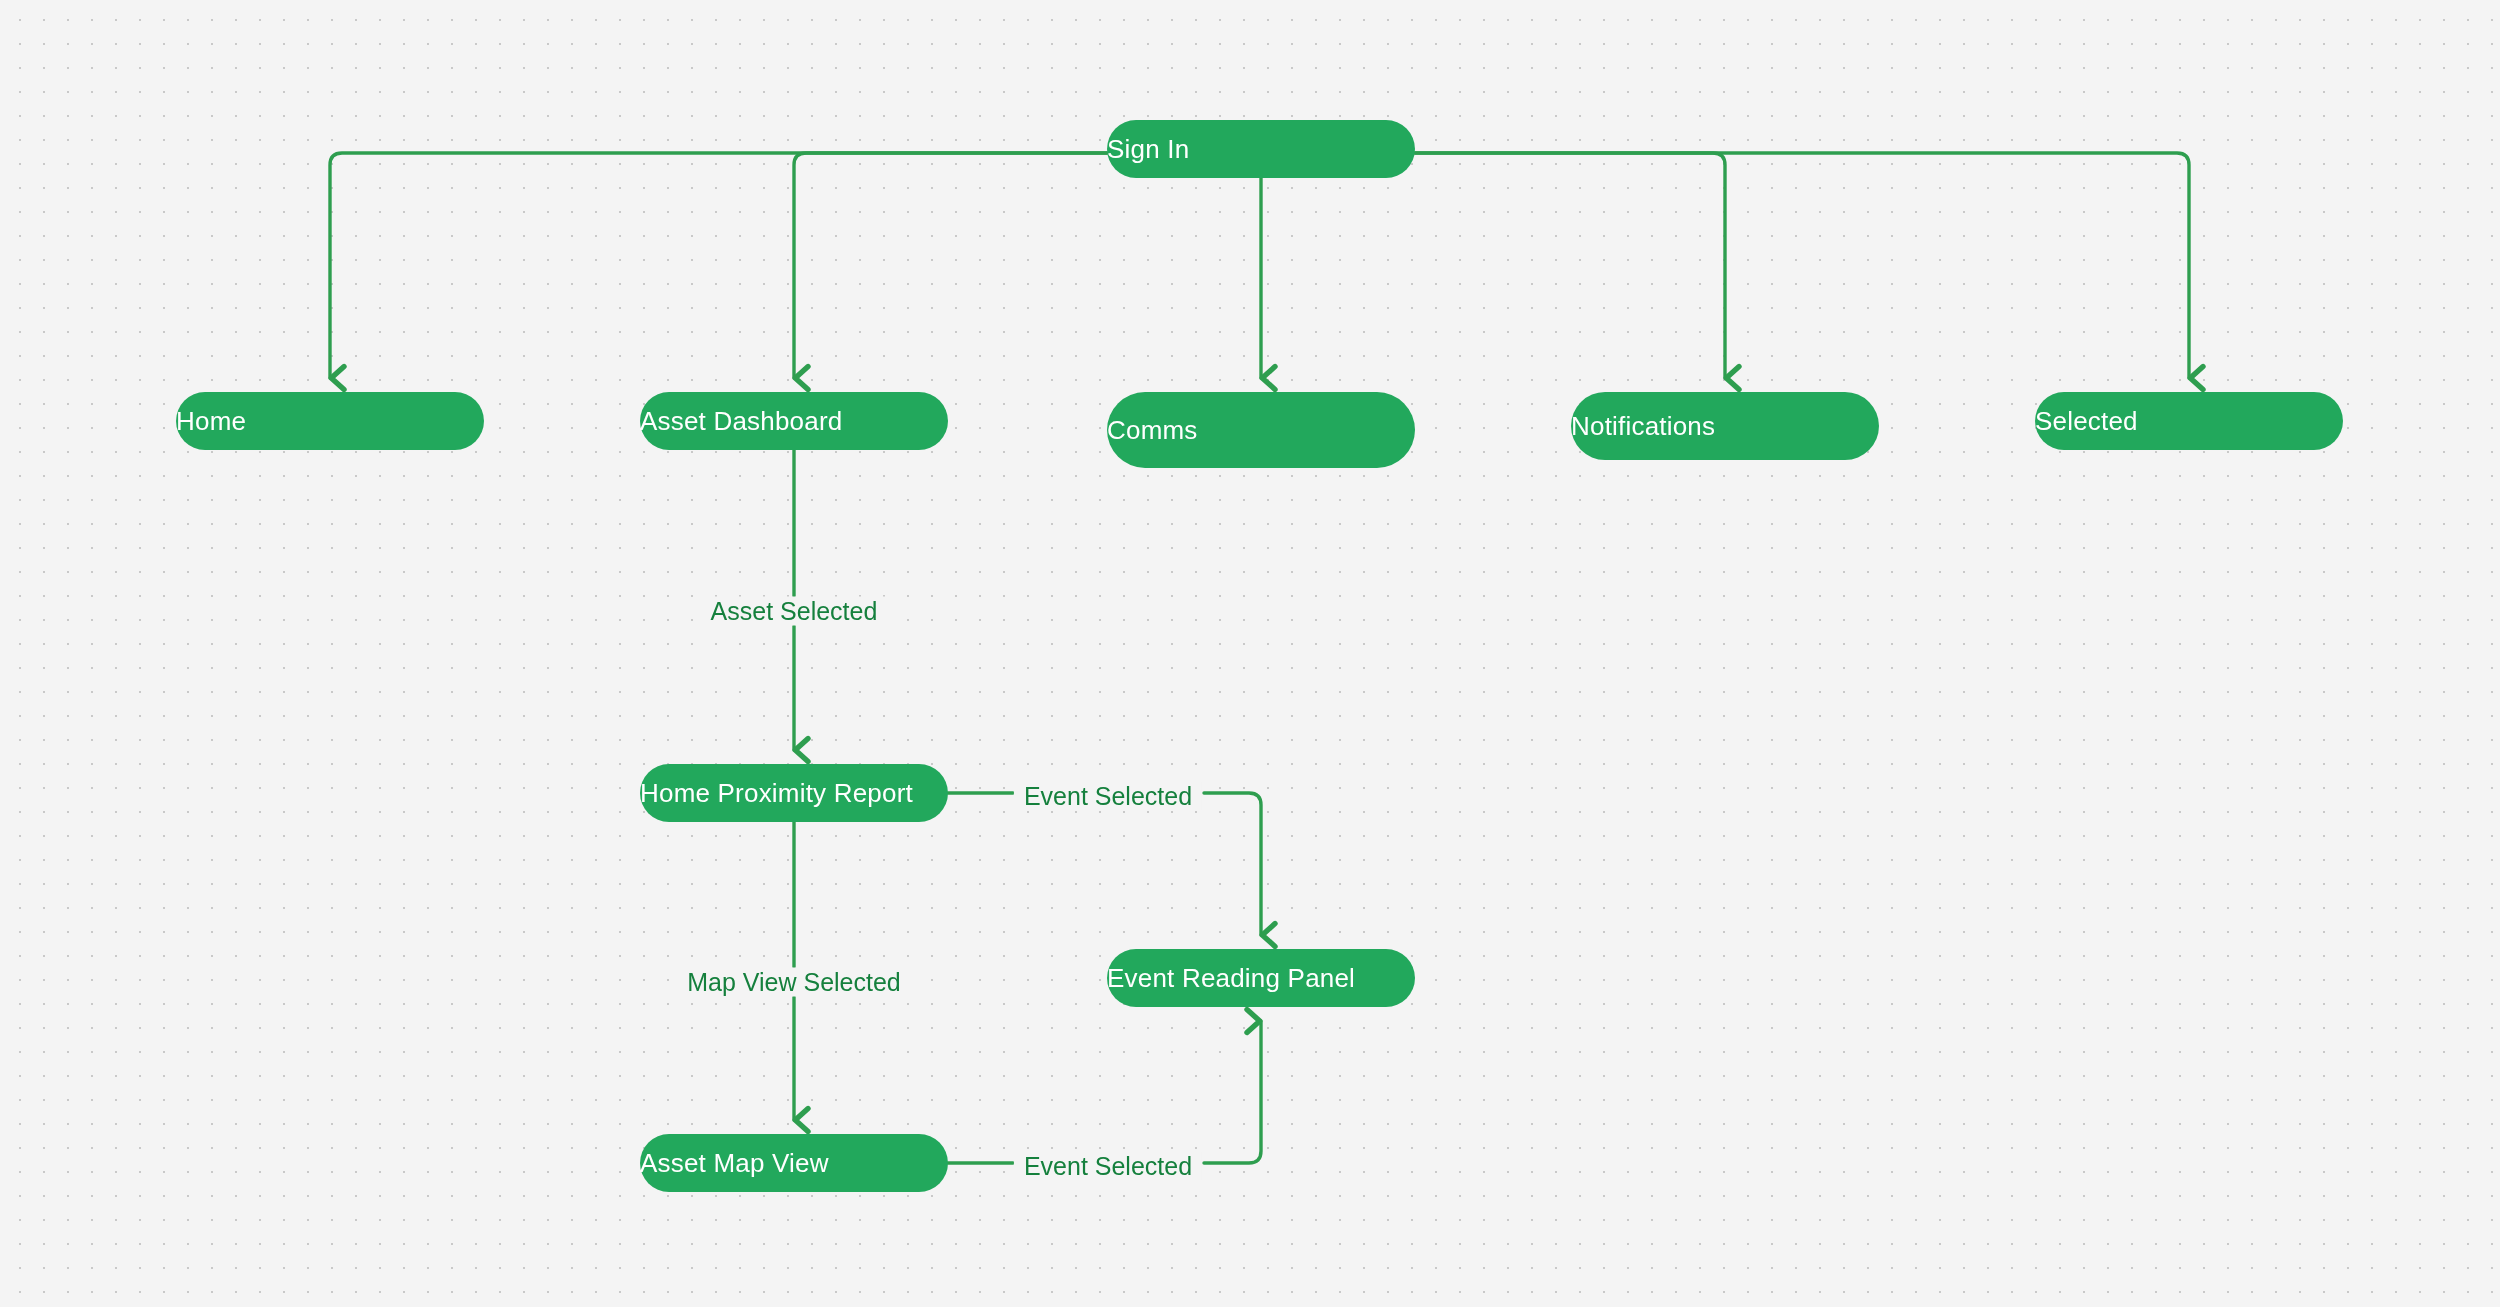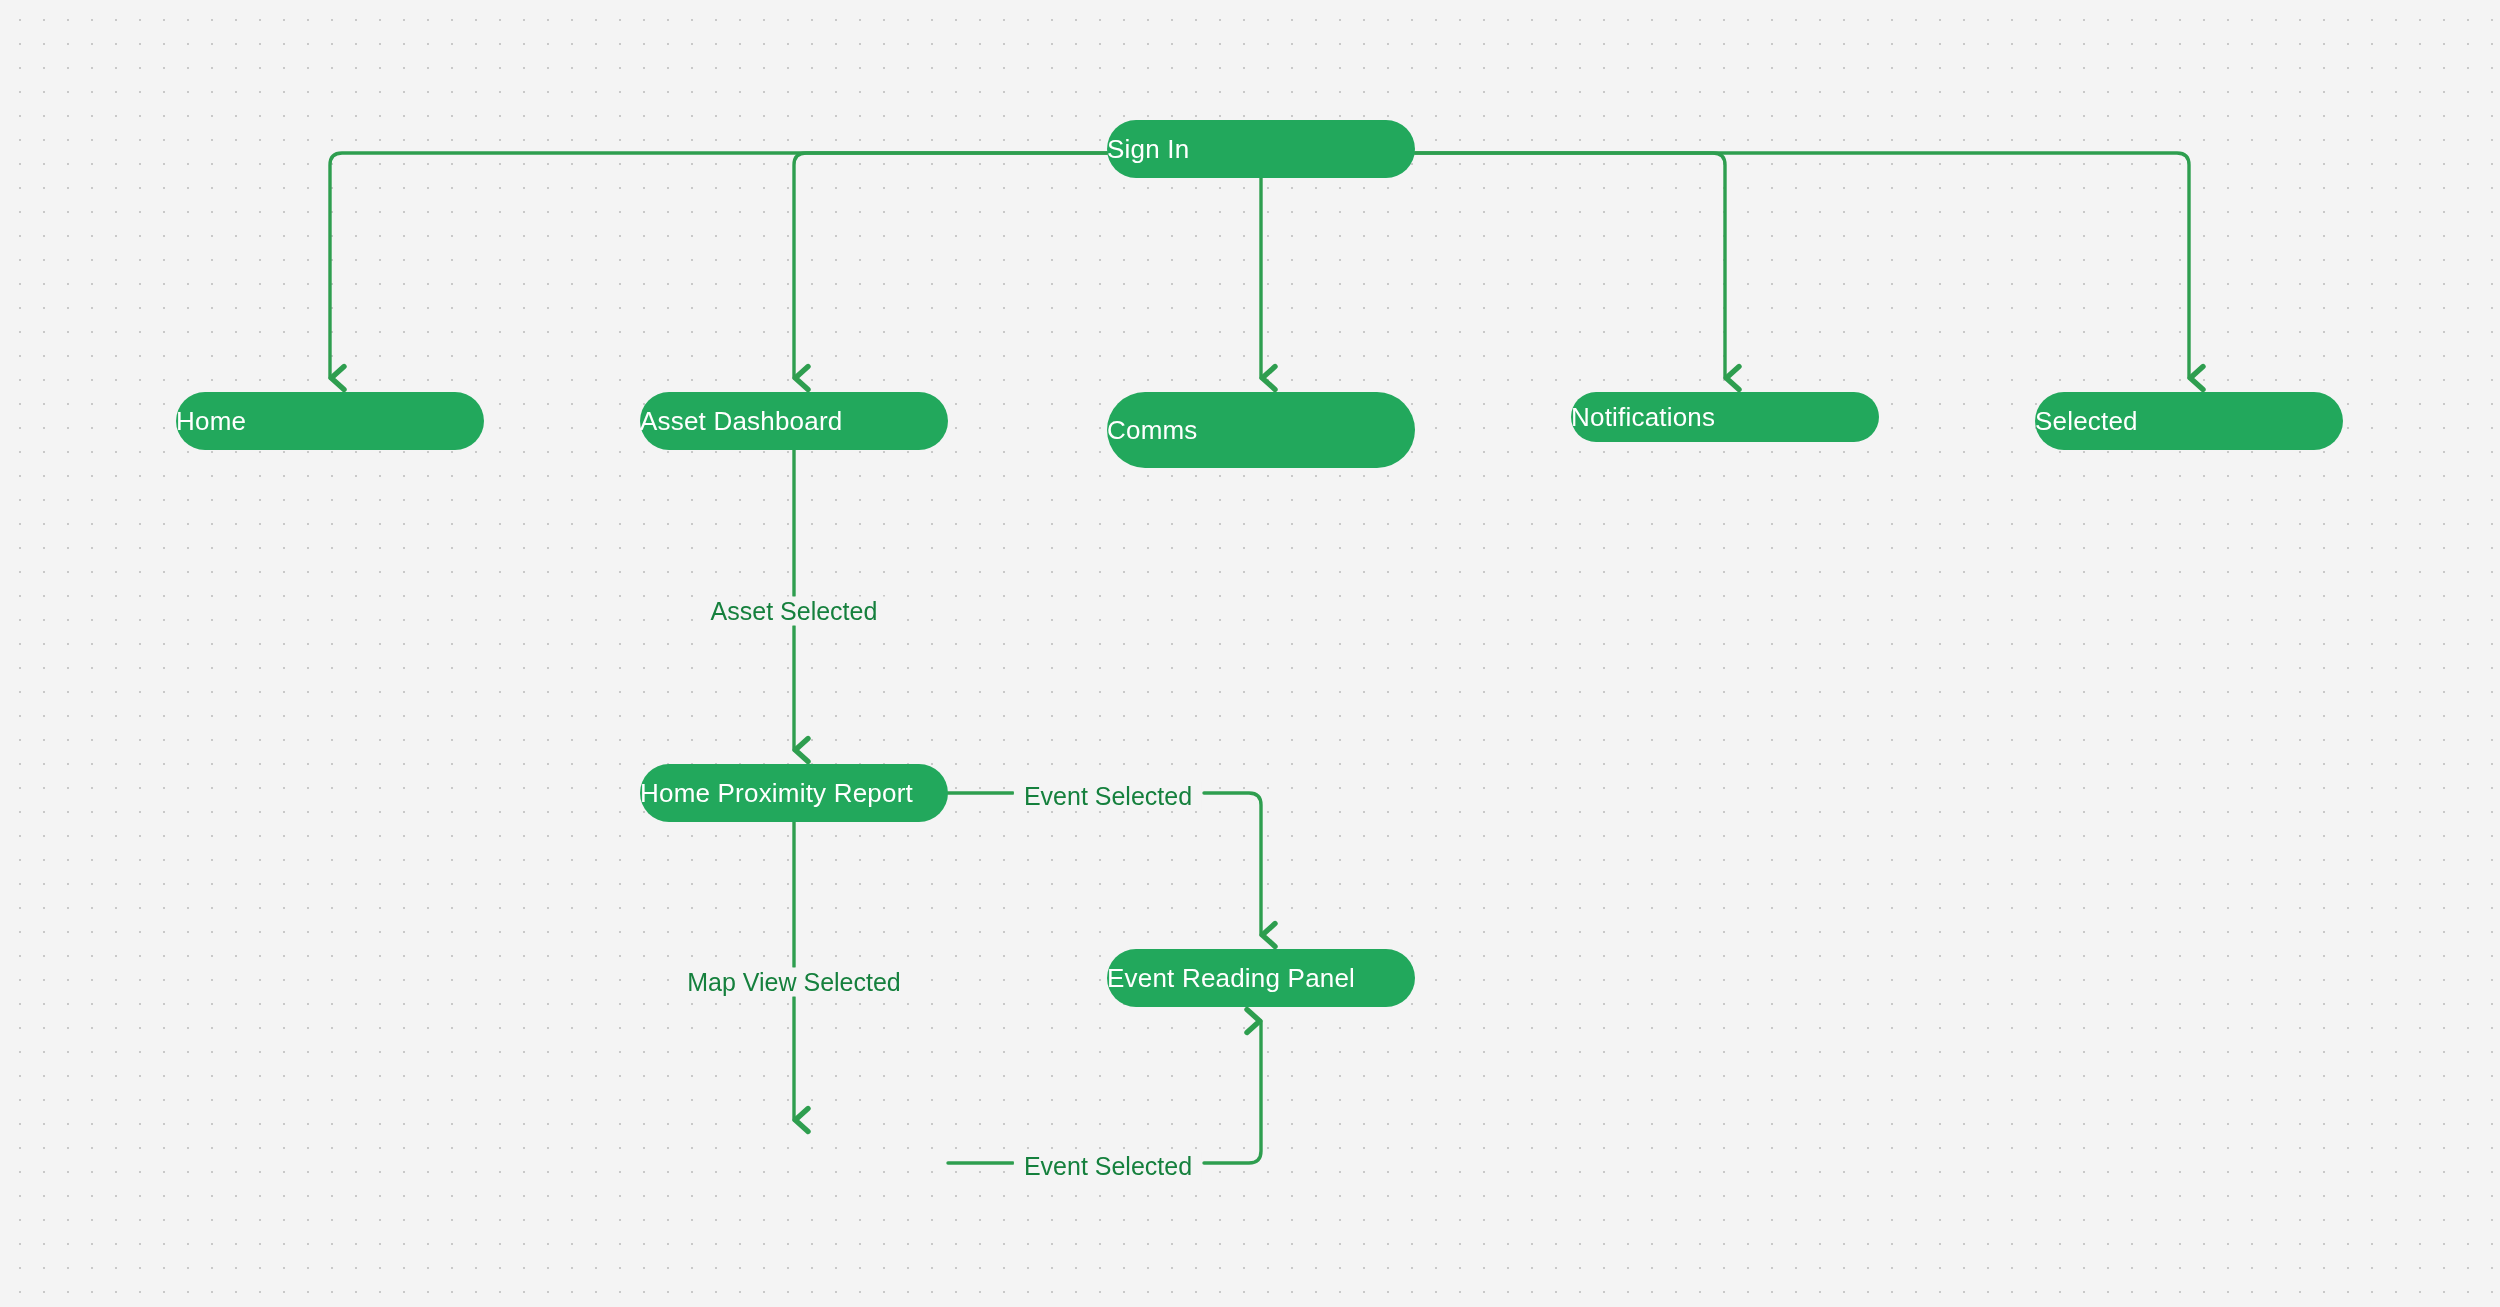--- a/index.html
+++ b/index.html
@@ -111,36 +111,39 @@
   </div>
 
   <div class="node" style="left:640px;top:392px;width:308px;height:58px;">
     <span>Asset Dashboard</span>
   </div>
 
   <div class="node" style="left:1107px;top:392px;width:308px;height:76px;">
     <span>Comms</span>
   </div>
 
-  <div class="node" style="left:1571px;top:392px;width:308px;height:50px;">
+  <div class="node" style="left:1571px;top:392px;width:308px;height:68px;">
     <span>Notifications</span>
   </div>
 
   <div class="node" style="left:2035px;top:392px;width:308px;height:58px;">
     <span>Selected</span>
   </div>
 
   <div class="node" style="left:640px;top:764px;width:308px;height:58px;">
     <span>Home Proximity Report</span>
   </div>
 
   <div class="node" style="left:1107px;top:949px;width:308px;height:58px;">
     <span>Event Reading Panel</span>
   </div>
 
+  <div class="node" style="left:640px;top:1134px;width:308px;height:58px;">
+    <span>Asset Map View</span>
+  </div>
 
   <div class="edge-label" style="left:794px;top:611px;">
     <span>Asset Selected</span>
   </div>
 
   <div class="edge-label" style="left:1108px;top:796px;">
     <span>Event Selected</span>
   </div>
 
   <div class="edge-label" style="left:794px;top:982px;">

